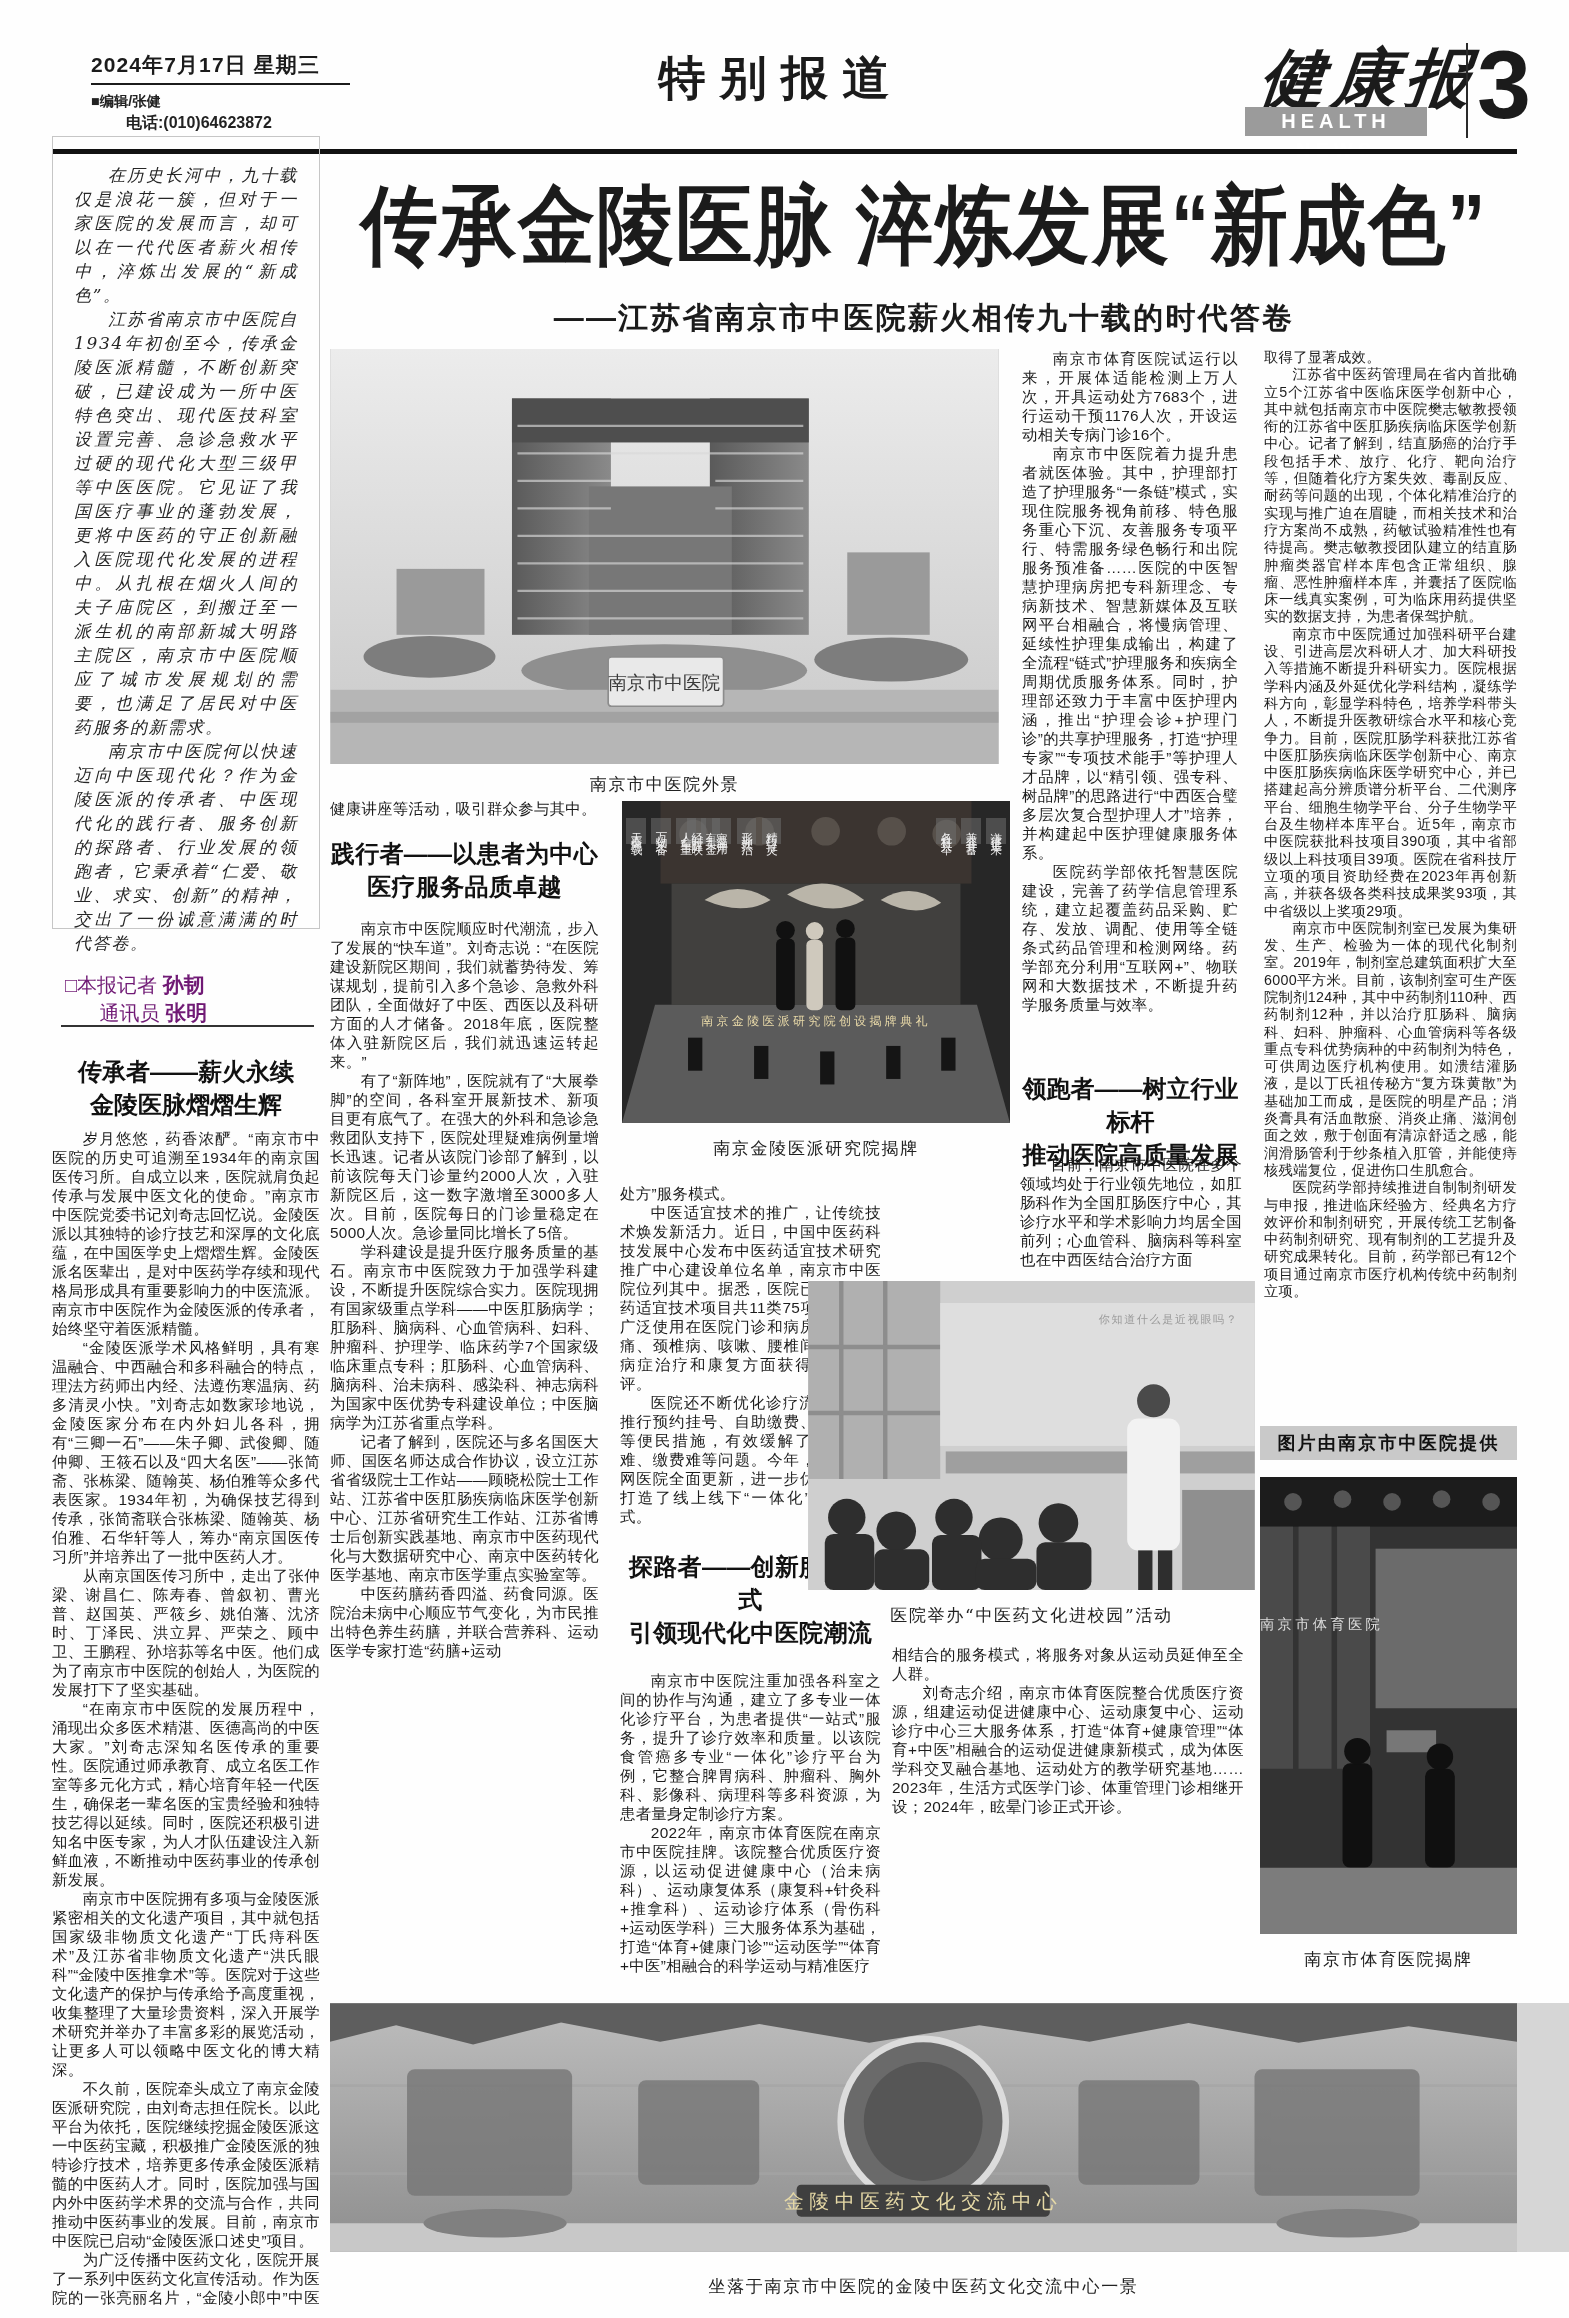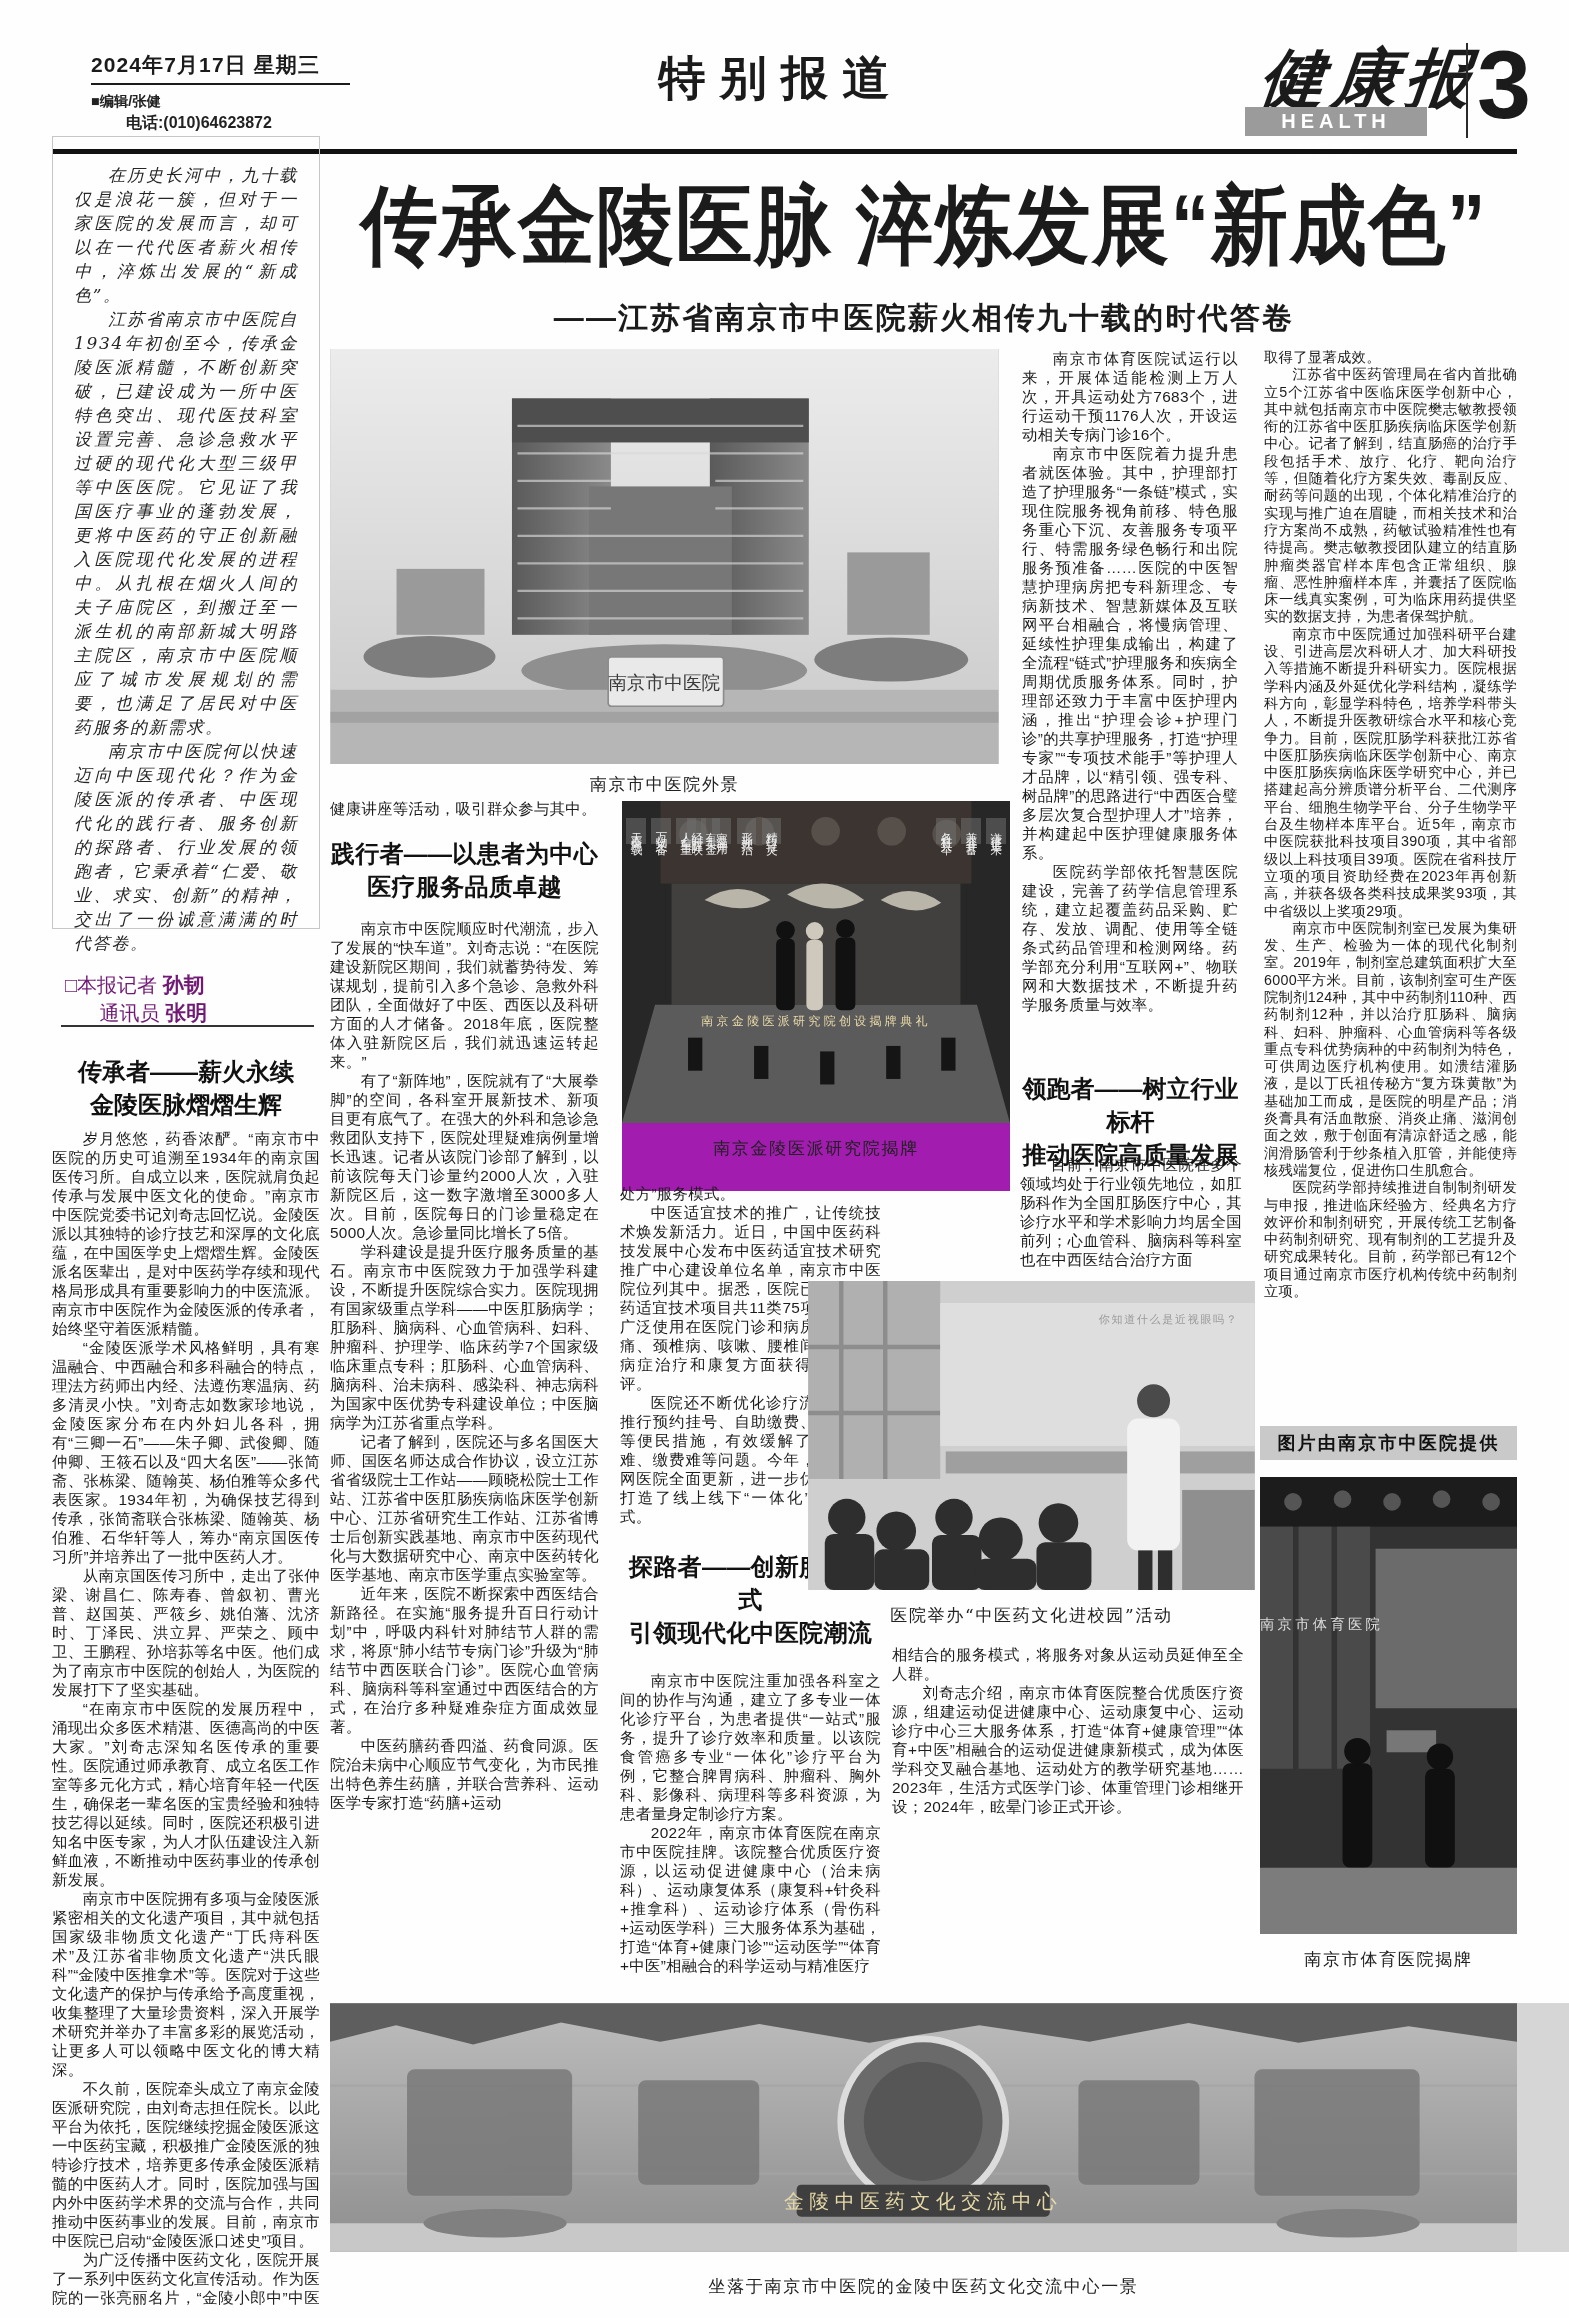--- a/index.html
+++ b/index.html
@@ -152,26 +152,25 @@
     <p class="para cont">健康讲座等活动，吸引群众参与其中。</p>
     <div class="sechead" style="margin:18.7px 0 16.5px 0;">
       <div>践行者——以患者为中心</div>
       <div>医疗服务品质卓越</div>
     </div>
     <div>
         <p class="para">南京市中医院顺应时代潮流，步入了发展的“快车道”。刘奇志说：“在医院建设新院区期间，我们就蓄势待发、筹谋规划，提前引入多个急诊、急救外科团队，全面做好了中医、西医以及科研方面的人才储备。2018年底，医院整体入驻新院区后，我们就迅速运转起来。”</p>
         <p class="para">有了“新阵地”，医院就有了“大展拳脚”的空间，各科室开展新技术、新项目更有底气了。在强大的外科和急诊急救团队支持下，医院处理疑难病例量增长迅速。记者从该院门诊部了解到，以前该院每天门诊量约2000人次，入驻新院区后，这一数字激增至3000多人次。目前，医院每日的门诊量稳定在5000人次。急诊量同比增长了5倍。</p>
         <p class="para">学科建设是提升医疗服务质量的基石。南京市中医院致力于加强学科建设，不断提升医院综合实力。医院现拥有国家级重点学科——中医肛肠病学；肛肠科、脑病科、心血管病科、妇科、肿瘤科、护理学、临床药学7个国家级临床重点专科；肛肠科、心血管病科、脑病科、治未病科、感染科、神志病科为国家中医优势专科建设单位；中医脑病学为江苏省重点学科。</p>
         <p class="para">记者了解到，医院还与多名国医大师、国医名师达成合作协议，设立江苏省省级院士工作站——顾晓松院士工作站、江苏省中医肛肠疾病临床医学创新中心、江苏省研究生工作站、江苏省博士后创新实践基地、南京市中医药现代化与大数据研究中心、南京中医药转化医学基地、南京市医学重点实验室等。</p>
-        <p class="para">近年来，医院不断探索中西医结合新路径。在实施“服务提升百日行动计划”中，呼吸内科针对肺结节人群的需求，将原“肺小结节专病门诊”升级为“肺结节中西医联合门诊”。医院心血管病科、脑病科等科室通过中西医结合的方式，在治疗多种疑难杂症方面成效显著。</p>
         <p class="para">中医药膳药香四溢、药食同源。医院治未病中心顺应节气变化，为市民推出特色养生药膳，并联合营养科、运动医学专家打造“药膳+运动</p>
       </div>
   </div>
 
-  <div class="abs photo" style="left:622px;top:801px;width:388px;height:390px;background:#a21caf;">
+  <div class="abs photo" style="left:622px;top:801px;width:388px;height:322px;background:#404040;">
     <svg width="388" height="322" viewBox="0 0 705 585" style="position:absolute;left:0;top:0;">
       <rect width="705" height="585" fill="#272727"></rect>
       <rect x="70" y="0" width="565" height="150" fill="#3b3430"></rect>
       <g fill="#57504a">
           <circle cx="130" cy="60" r="26"></circle>
           <circle cx="250" cy="55" r="26"></circle>
           <circle cx="370" cy="55" r="26"></circle>
           <circle cx="490" cy="55" r="26"></circle>
           <circle cx="590" cy="60" r="26"></circle>
         </g>

